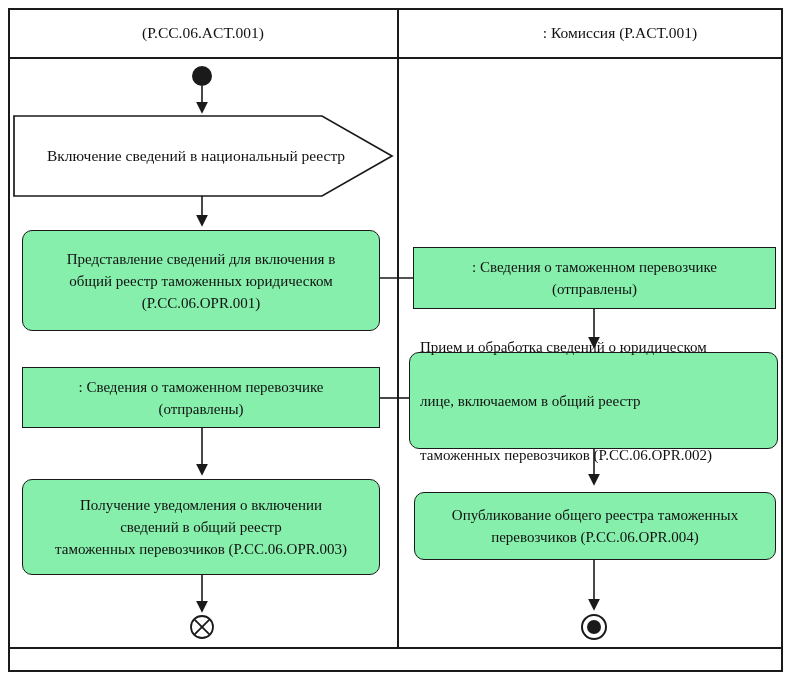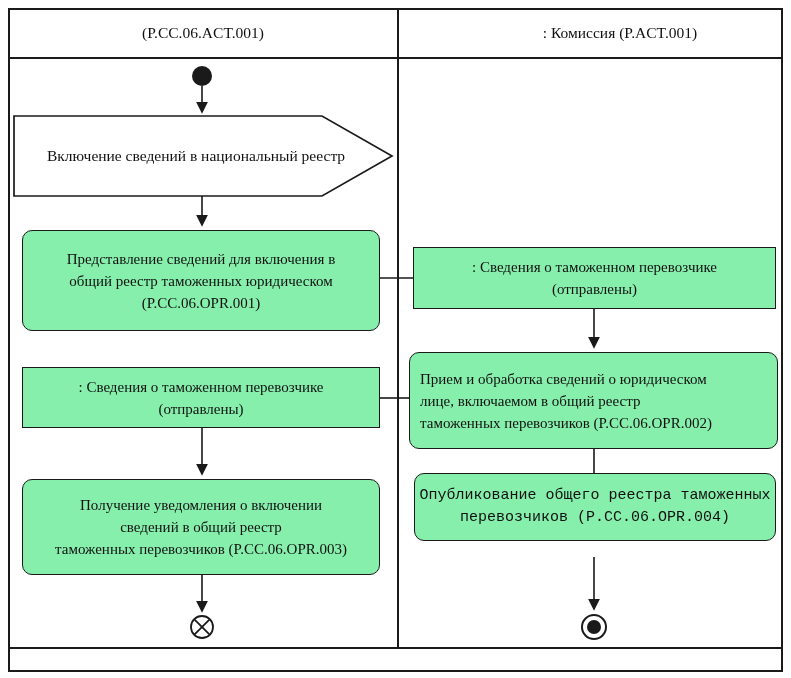--- a/index.html
+++ b/index.html
@@ -24,21 +24,21 @@
   .lane-header { position: absolute; top: 8px; height: 49px; z-index: 3;
                  display: flex; flex-direction: column; justify-content: center;
                  text-align: center; font-size: 15.5px; line-height: 21px; }
   .lane-header.left  { left: 10px;  width: 386px; }
   .lane-header.right { left: 400px; width: 440px; justify-content: center; }
 
   .box { position: absolute; background: #86efac; border: 1.5px solid #1a1a1a; z-index: 3;
          display: flex; flex-direction: column; justify-content: center;
          text-align: center; font-size: 15px; line-height: 22px; }
   .activity { border-radius: 10px; }
-  .box.left-text { text-align: left; padding: 11px 10px; }
+  .box.left-text { text-align: left; padding: 11px 10px; gap: 32px; }
 
   .signal-label { position: absolute; left: 47px; top: 116px; height: 80px; z-index: 3;
                   display: flex; align-items: center; white-space: nowrap;
                   font-size: 15.5px; }
 </style>
 </head>
 <body>
 
 <div class="stage">
 
@@ -110,18 +110,18 @@
     <div>: Сведения о таможенном перевозчике</div>
     <div>(отправлены)</div>
   </div>
 
   <div class="box activity" style="left:22px; top:479px; width:358px; height:96px;">
     <div>Получение уведомления о включении</div>
     <div>сведений в общий реестр</div>
     <div>таможенных перевозчиков (P.CC.06.OPR.003)</div>
   </div>
 
-  <div class="box activity" style="left:414px; top:473px; width:362px; height:68px;font-family:Liberation Mono, monospace;">
+  <div class="box activity" style="left:414px; top:492px; width:362px; height:68px;">
     <div>Опубликование общего реестра таможенных</div>
     <div>перевозчиков (P.CC.06.OPR.004)</div>
   </div>
 
 </div>
 
 </body></html>

